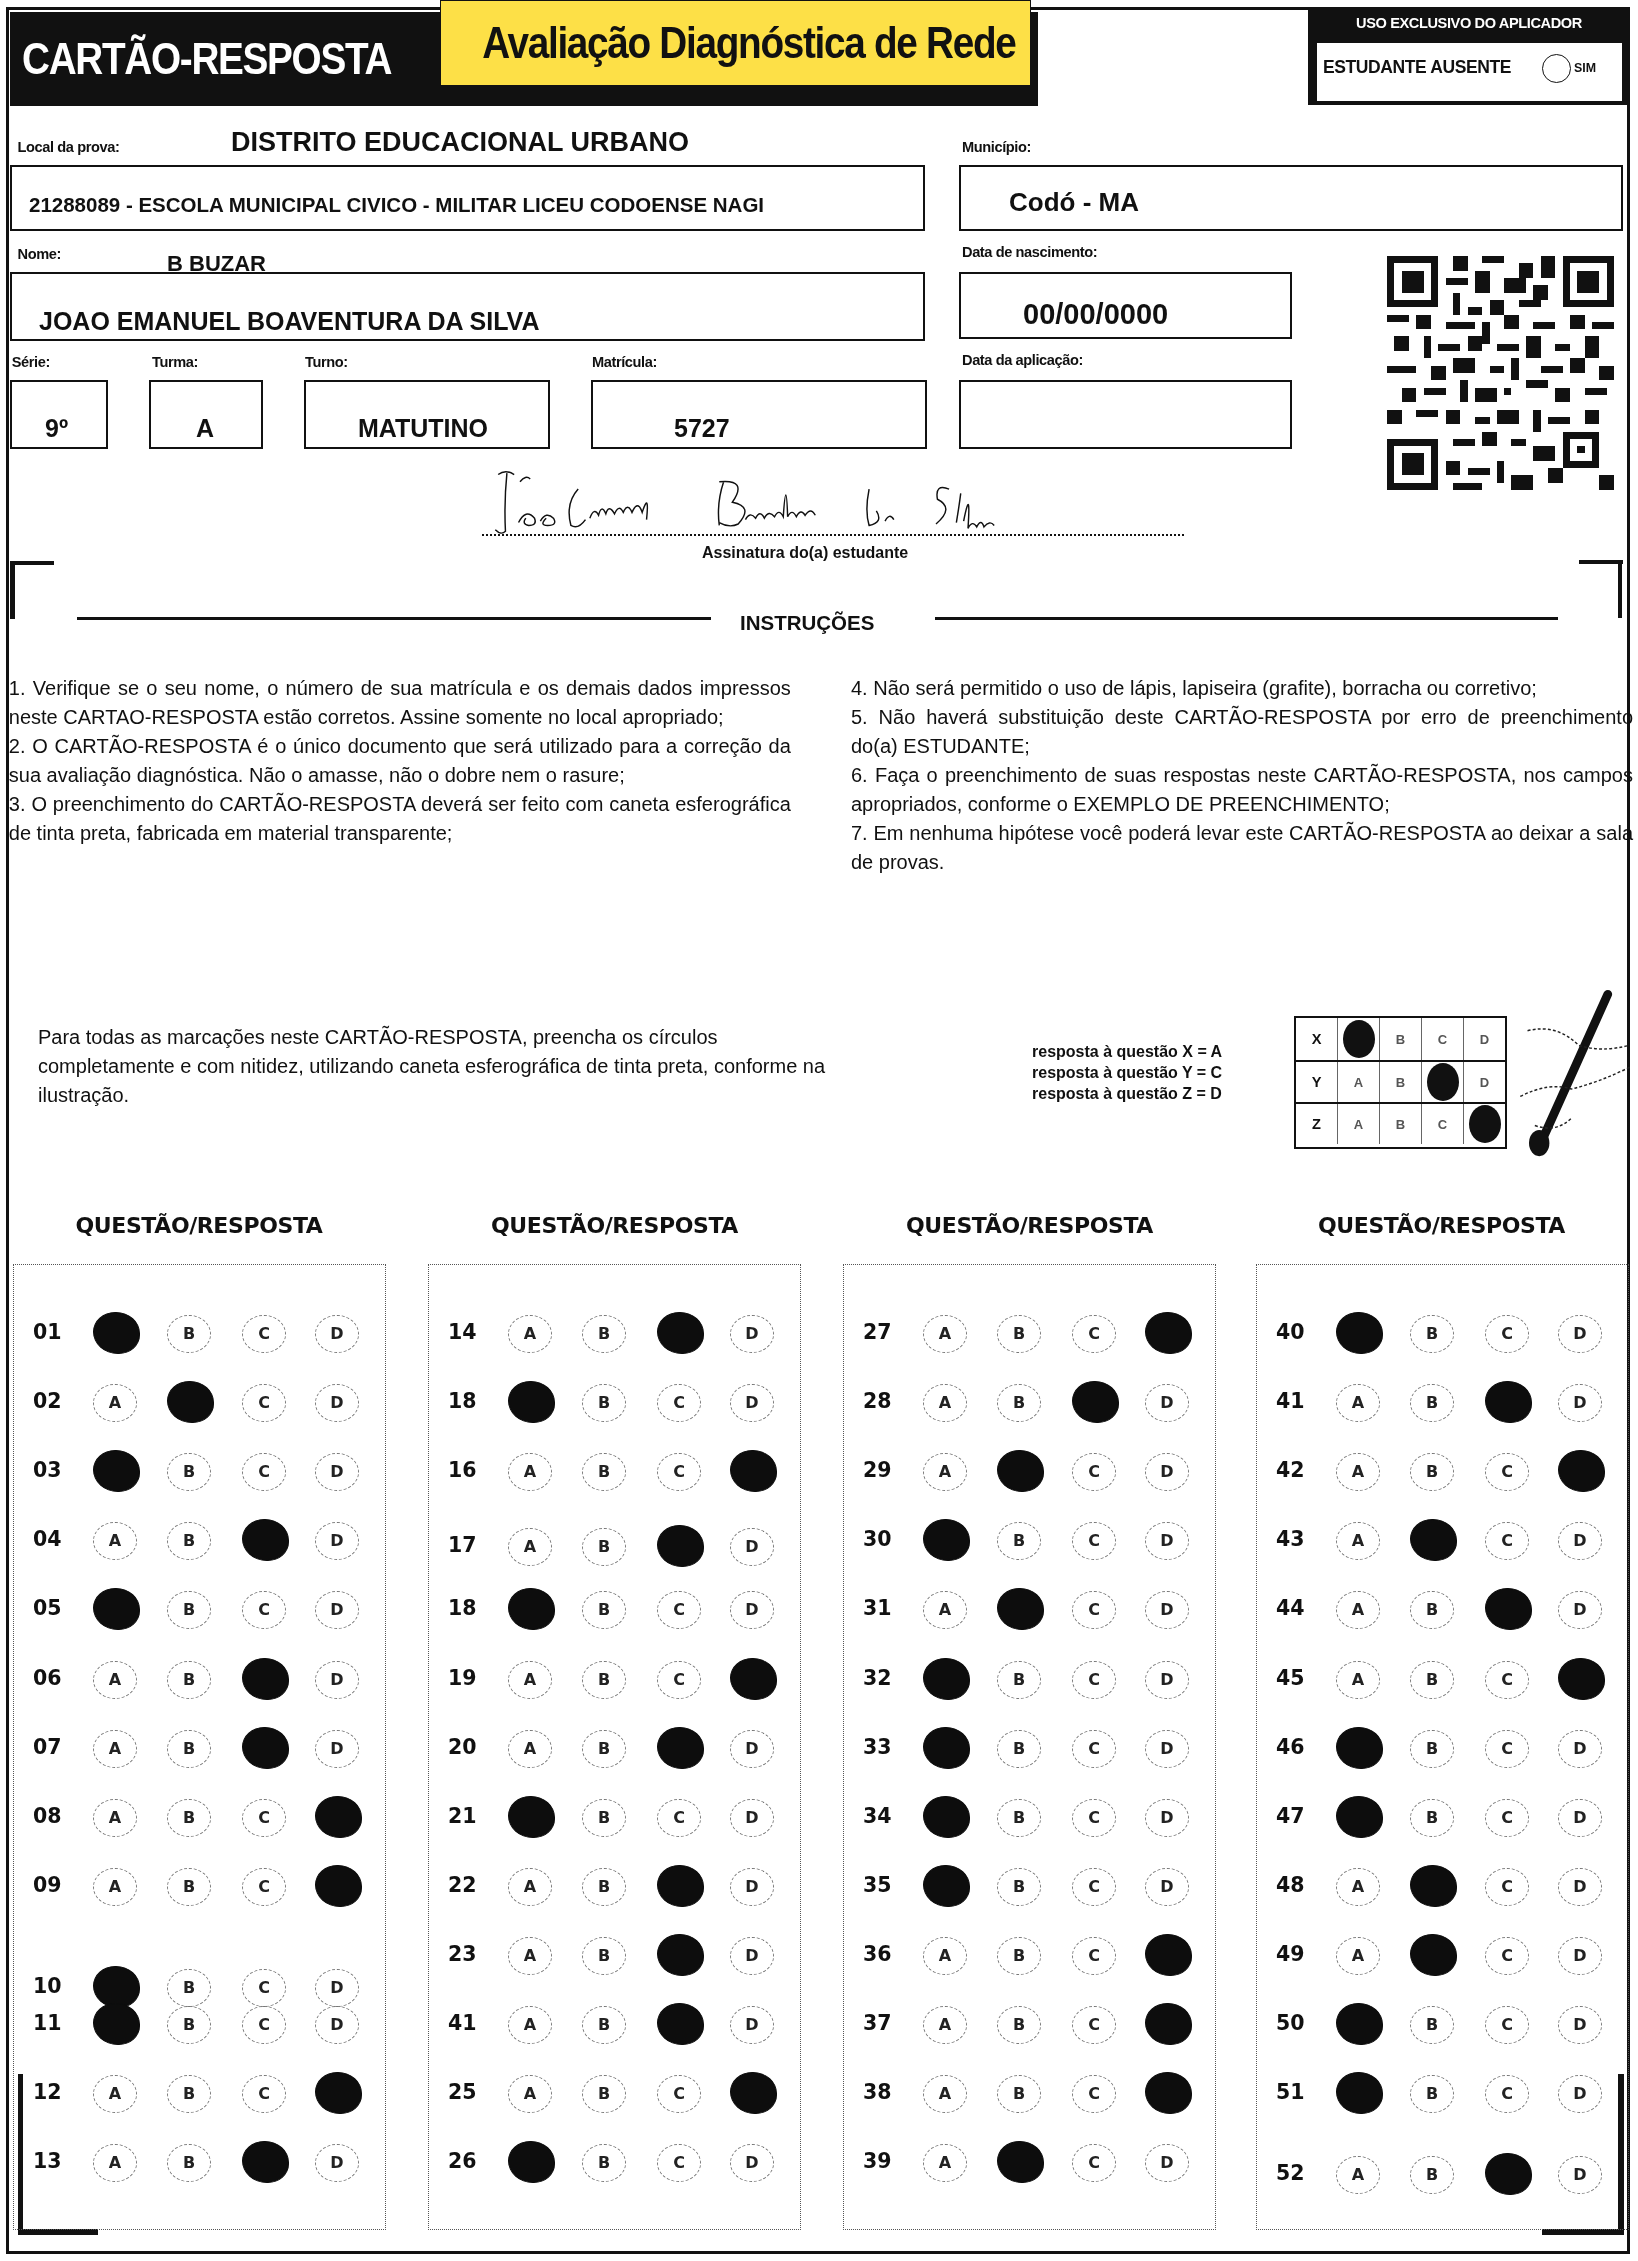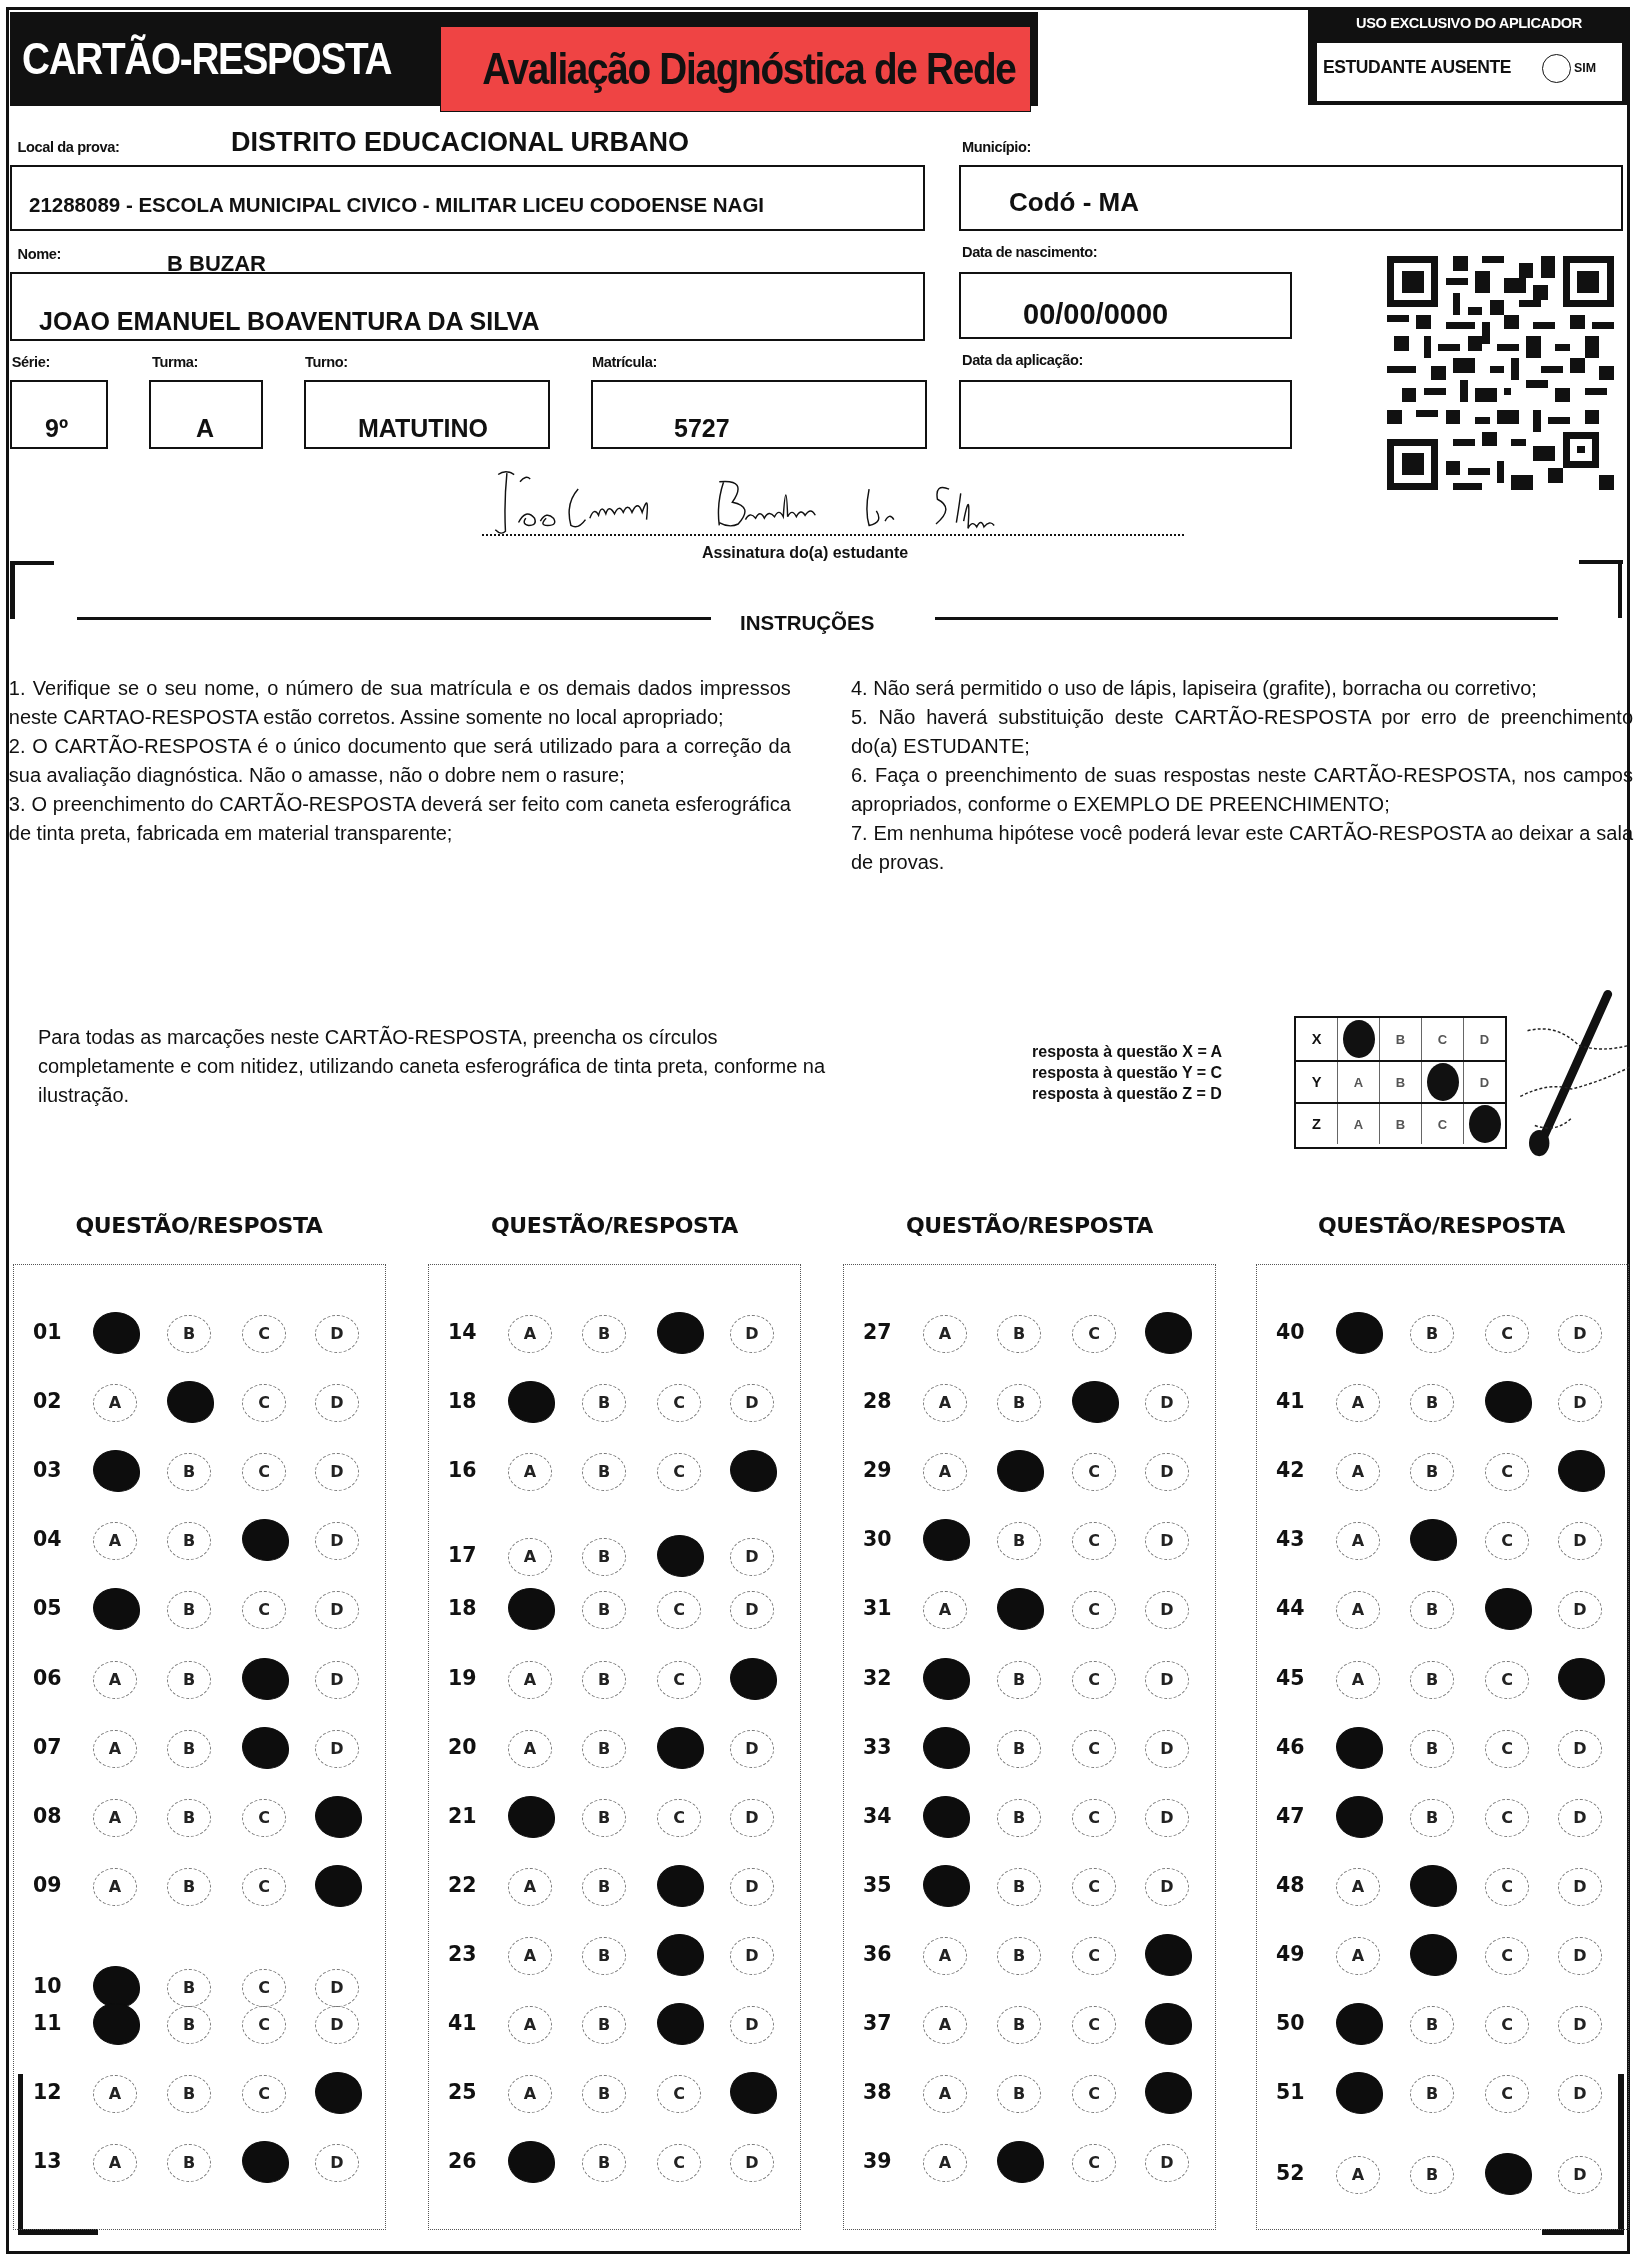--- a/index.html
+++ b/index.html
@@ -5,21 +5,21 @@
   * { box-sizing: border-box; margin: 0; padding: 0; }
   html, body { width: 1639px; height: 2261px; background: #ffffff; overflow: hidden; }
   body { position: relative; font-family: "Liberation Sans", sans-serif; color: #111; }
 
   
   .frame { position: absolute; left: 5.8px; top: 7.3px; width: 1624px; height: 2247px; border: 3.7px solid #111; }
 
   
   .hdr-black { position: absolute; left: 10.2px; top: 11.7px; width: 1028px; height: 94px; background: #111; }
   .hdr-title { position: absolute; left: 22px; top: 11.7px; height: 94px; width: 409px; color: #fff; font-family: "Liberation Sans", sans-serif; font-weight: bold; font-size: 45px; line-height: 94px; letter-spacing: -1.5px; transform: scaleX(0.86); transform-origin: left center; white-space: nowrap; }
-  .hdr-sub { position: absolute; left: 440px; top: 26px; width: 591px; height: 86px; background: #ef4444; border: 1.5px solid #111; }
+  .hdr-sub { position: absolute; left: 440px; top: 0; width: 591px; height: 86px; background: #fde047; border: 1.5px solid #111; }
   .hdr-sub span { display: block; font-weight: bold; font-size: 45px; line-height: 83px; text-align: center; letter-spacing: -1.5px; transform: scaleX(0.86); white-space: nowrap; }
   .hdr-grade { position: absolute; left: 1030px; top: 11.7px; width: 219px; height: 94px; color: #fff; font-weight: bold; font-size: 57px; line-height: 94px; text-align: center; letter-spacing: -1.5px; }
   .hdr-aplic { position: absolute; left: 1308px; top: 10.2px; width: 322px; height: 95px; background: #111; }
   .hdr-aplic-label { position: absolute; left: 1308px; top: 14.6px; width: 322px; color: #fff; font-size: 14.6px; text-align: center; font-weight: bold; letter-spacing: -0.4px; }
   .hdr-aplic-box { position: absolute; left: 1316px; top: 42px; width: 307px; height: 60px; background: #fff; border: 1.5px solid #111; }
   .hdr-ausente { position: absolute; left: 1323px; top: 57px; font-size: 17.5px; font-weight: bold; white-space: nowrap; letter-spacing: -0.4px; }
   .hdr-sim-circle { position: absolute; left: 1542px; top: 54px; width: 29px; height: 29px; border: 1.5px solid #111; border-radius: 50%; }
   .hdr-sim { position: absolute; left: 1574px; top: 61px; font-size: 12.4px; font-weight: bold; }
 
   
@@ -390,21 +390,21 @@
         <div class="bubble" style="left: 228px;">C</div>
         <div class="bubble" style="left: 301px;">D</div>
       </div>
       <div class="q-row" style="top: 186px;">
         <div class="q-num">16</div>
         <div class="bubble" style="left: 79px;">A</div>
         <div class="bubble" style="left: 153px;">B</div>
         <div class="bubble" style="left: 228px;">C</div>
         <div class="bubble filled" style="left: 301px;"></div>
       </div>
-      <div class="q-row" style="top: 271px; text-align: right;">
+      <div class="q-row" style="top: 261px; text-align: right;">
         <div class="q-num">17</div>
         <div class="bubble" style="left: 79px;">A</div>
         <div class="bubble" style="left: 153px;">B</div>
         <div class="bubble filled" style="left: 228px;"></div>
         <div class="bubble" style="left: 301px;">D</div>
       </div>
       <div class="q-row" style="top: 324px;">
         <div class="q-num">18</div>
         <div class="bubble filled" style="left: 79px;"></div>
         <div class="bubble" style="left: 153px;">B</div>

